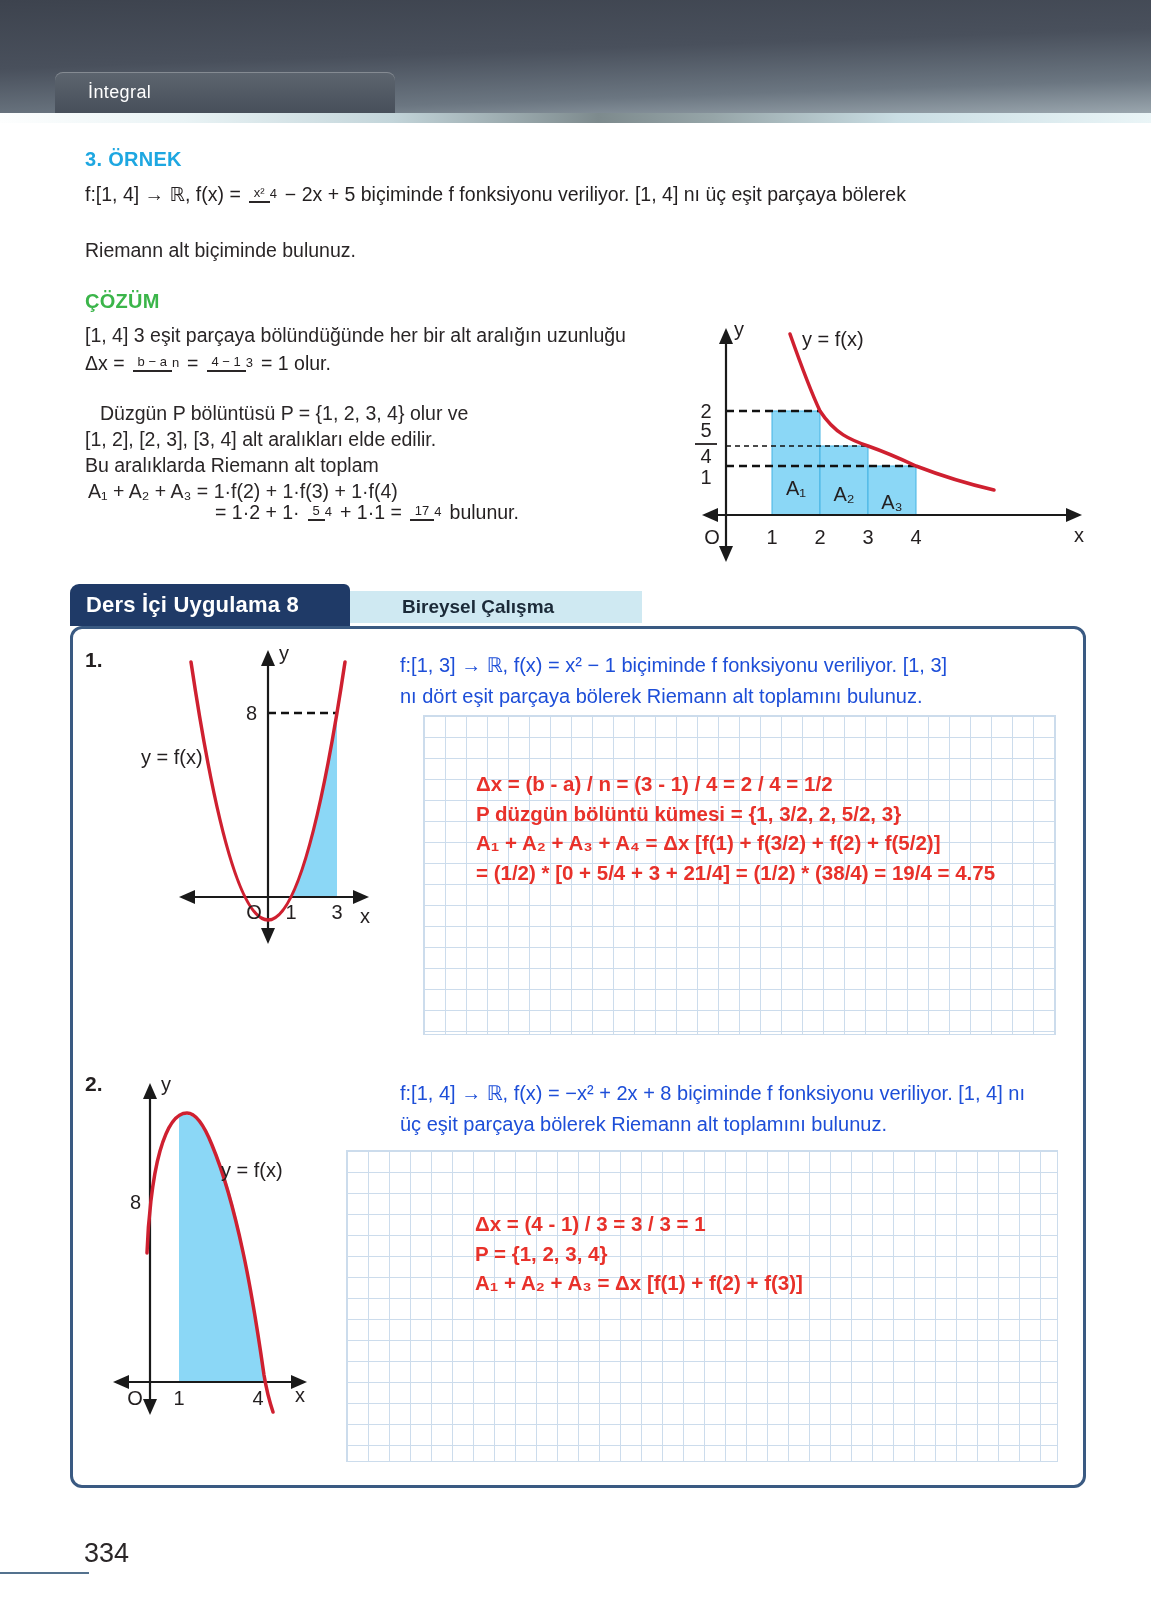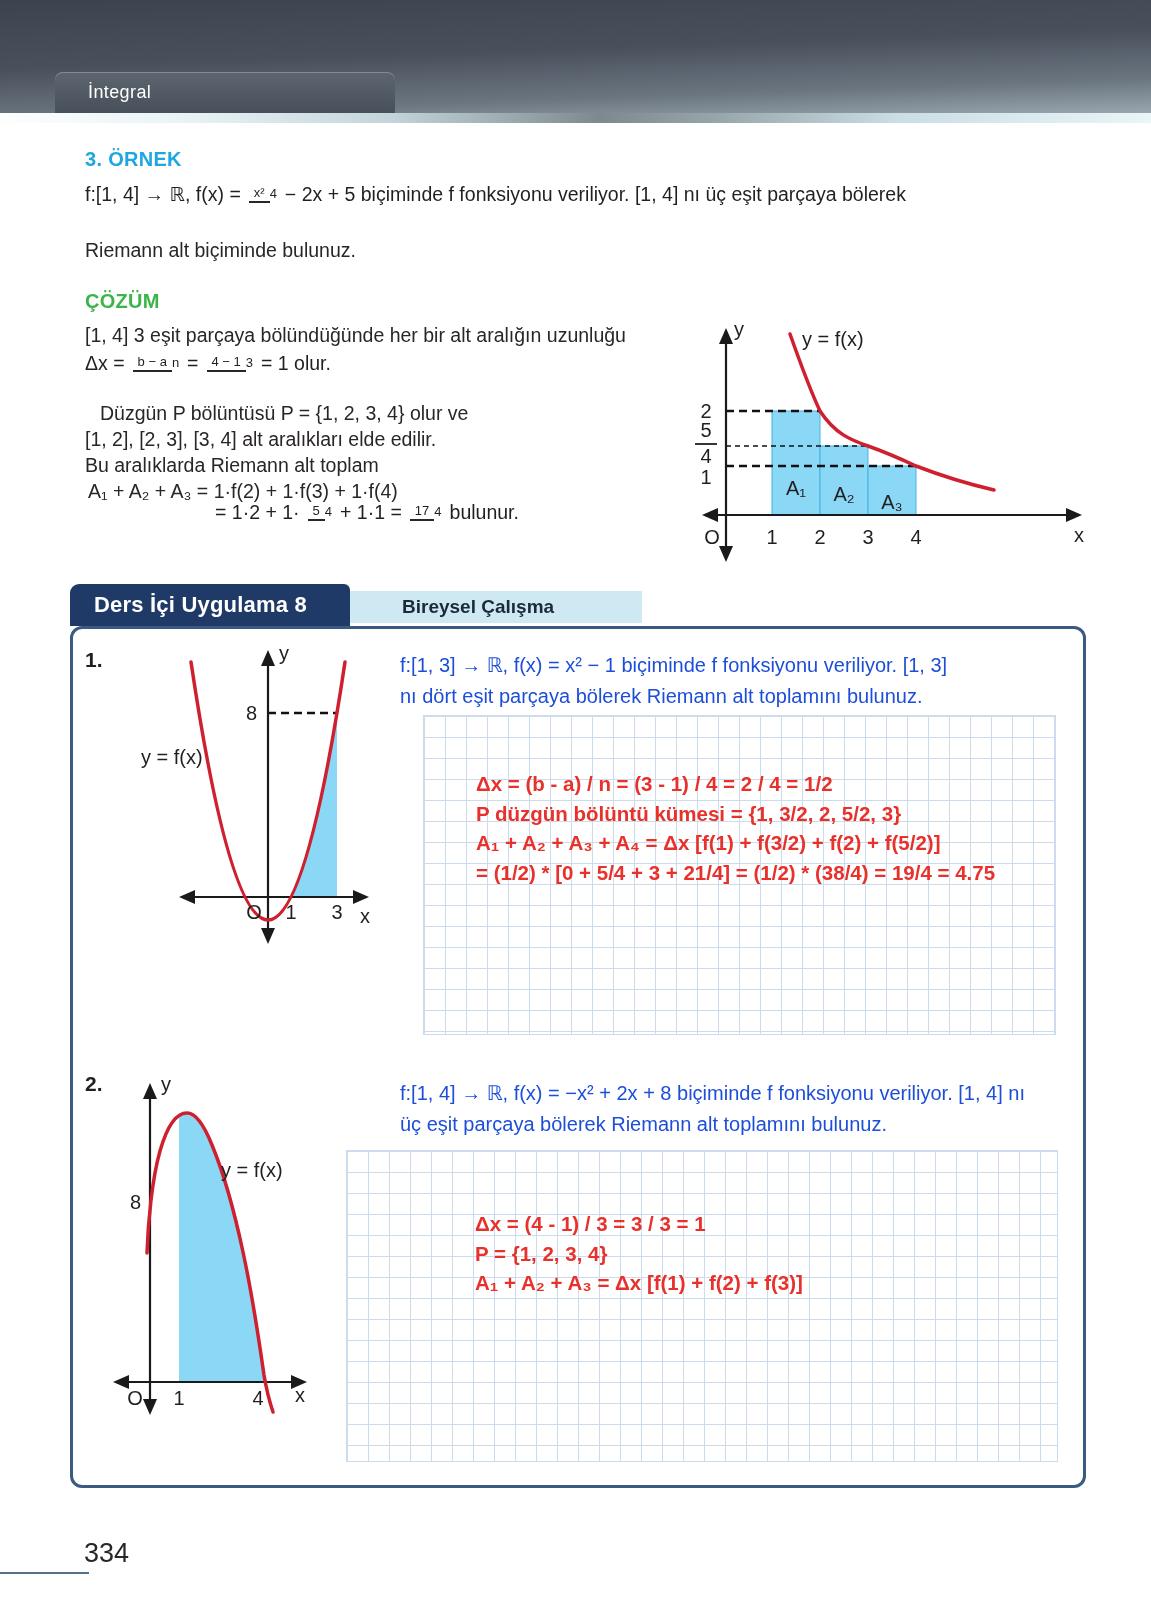--- a/index.html
+++ b/index.html
@@ -29,21 +29,21 @@
   .stmt { font-size:20px; line-height:31px; color:#1d4ed8; }
   .mrow { display:flex; align-items:center; gap:8px; font-size:19.5px; }
 
   .frac { display:inline-flex; flex-direction:row; 
     vertical-align:middle; line-height:1.08; font-size:13px; }
   .frac .num { border-bottom:2px solid #2a2627; padding:0 5px 1px; }
   .frac .den { padding-top:1px; }
 
   
   .banner-tab { position:absolute; left:70px; top:584px; width:280px; height:42px;
-    background:#1f3a67; border-radius:9px 6px 0 0; display:flex; align-items:center; padding-left:24px; }
+    background:#1f3a67; border-radius:9px 6px 0 0; display:flex; align-items:center; padding-left:16px; }
   .banner-tab span { color:#fff; font-size:22px; font-weight:bold; letter-spacing:.2px; }
   .banner-band { position:absolute; left:350px; top:591px; width:292px; height:32px;
     background:#cfe9f2; display:flex; align-items:center; padding-left:52px; }
   .banner-band span { color:#1b2a38; font-size:19px; font-weight:bold; }
 
   .ws-box { position:absolute; left:70px; top:626px; width:1016px; height:862px;
     border:3px solid #3a5a82; border-radius:12px; background:#fff; }
 
   .pnum { font-size:21px; font-weight:bold; color:#231f20; }
 

